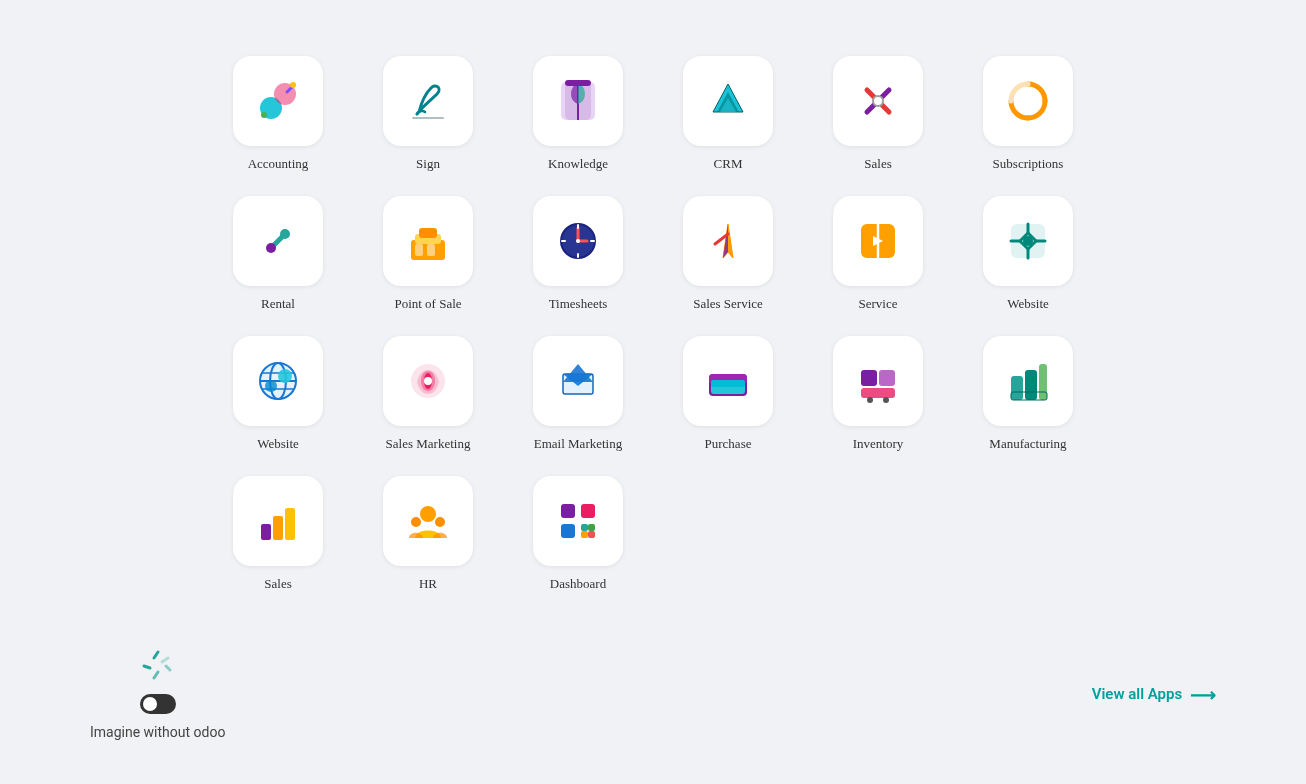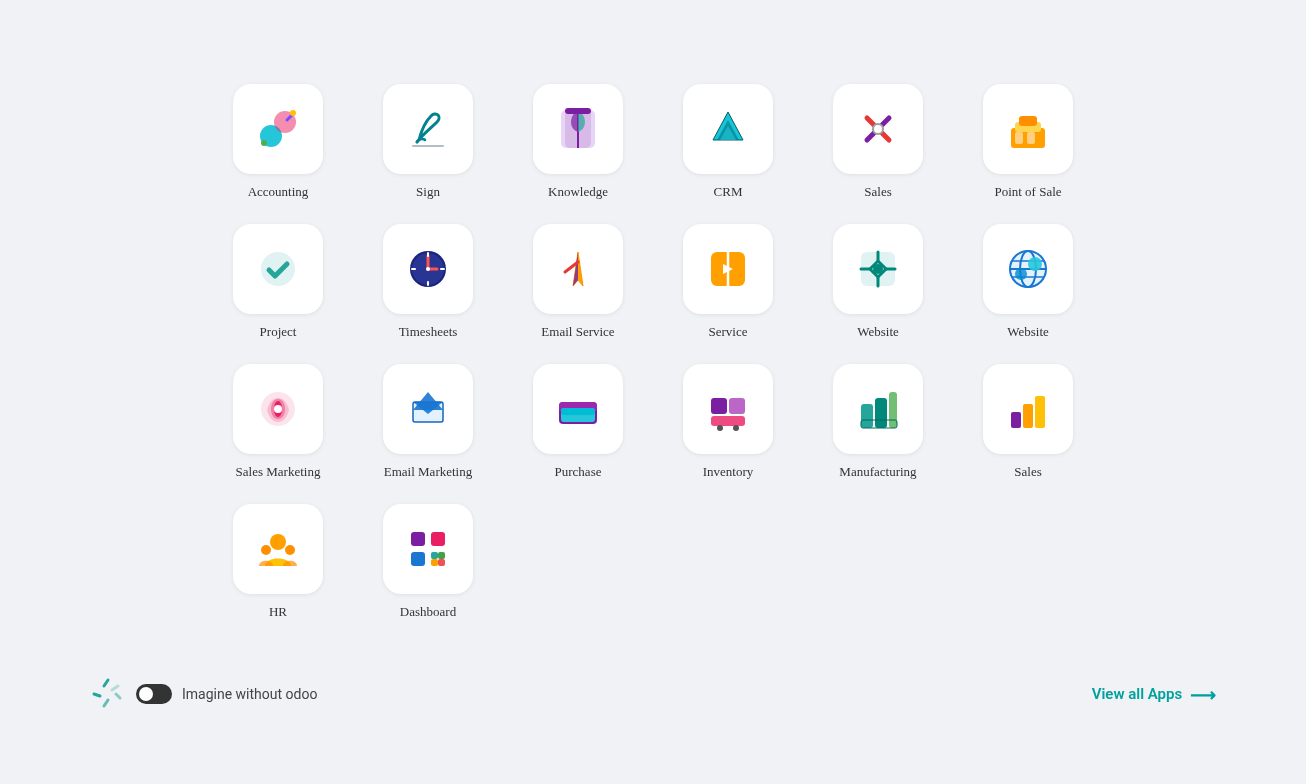--- a/index.html
+++ b/index.html
@@ -52,20 +52,21 @@
       display: flex;
       align-items: center;
       justify-content: space-between;
       padding: 18px 90px 18px 90px;
       margin-top: 8px;
     }
     .toggle-section {
       display: flex;
       align-items: center;
       gap: 10px;
+      flex-direction: column;
     }
     .spinner-icon {
       width: 36px;
       height: 36px;
     }
     .toggle-switch {
       width: 36px;
       height: 20px;
       background: #333;
       border-radius: 10px;
@@ -161,46 +162,59 @@
     <div class="app-icon-box">
       <svg viewBox="0 0 54 54" fill="none" xmlns="http://www.w3.org/2000/svg">
         <line x1="16" y1="16" x2="38" y2="38" stroke="#E53935" stroke-width="5" stroke-linecap="round"></line>
         <line x1="38" y1="16" x2="16" y2="38" stroke="#7B1FA2" stroke-width="5" stroke-linecap="round"></line>
         <circle cx="27" cy="27" r="5" fill="#fff" stroke="#9E9E9E" stroke-width="2"></circle>
       </svg>
     </div>
     <span class="app-label">Sales</span>
   </div>
 
-
+  <div class="app-item">
+    <div class="app-icon-box">
+      <svg viewBox="0 0 54 54" fill="none" xmlns="http://www.w3.org/2000/svg">
+        <path d="M27 10 A17 17 0 0 1 44 27" stroke="#FF9800" stroke-width="5" stroke-linecap="round" fill="none"></path>
+        <path d="M44 27 A17 17 0 0 1 27 44" stroke="#FF9800" stroke-width="5" stroke-linecap="round" fill="none"></path>
+        <path d="M27 44 A17 17 0 0 1 10 27" stroke="#FF9800" stroke-width="5" stroke-linecap="round" fill="none"></path>
+        <path d="M10 27 A17 17 0 0 1 27 10" stroke="#FFE0B2" stroke-width="5" stroke-linecap="round" fill="none"></path>
+        <circle cx="27" cy="27" r="5" fill="#fff"></circle>
+      </svg>
+    </div>
+    <span class="app-label">Subscriptions</span>
+  </div>
+
+  <div class="app-item">
+    <div class="app-icon-box">
+      <svg viewBox="0 0 54 54" fill="none" xmlns="http://www.w3.org/2000/svg">
+        <path d="M20 34 L34 20" stroke="#26A69A" stroke-width="5" stroke-linecap="round"></path>
+        <circle cx="20" cy="34" r="5" fill="#7B1FA2"></circle>
+        <circle cx="34" cy="20" r="5" fill="#26A69A"></circle>
+      </svg>
+    </div>
+    <span class="app-label">Rental</span>
+  </div>
 
   <div class="app-item">
     <div class="app-icon-box">
       <svg viewBox="0 0 54 54" fill="none" xmlns="http://www.w3.org/2000/svg">
         <rect x="10" y="26" width="34" height="20" rx="3" fill="#FFA000"></rect>
         <rect x="14" y="20" width="26" height="10" rx="3" fill="#FFD54F"></rect>
         <rect x="18" y="14" width="18" height="10" rx="3" fill="#FF8F00"></rect>
         <rect x="14" y="30" width="8" height="12" rx="2" fill="#fff" opacity="0.5"></rect>
         <rect x="26" y="30" width="8" height="12" rx="2" fill="#fff" opacity="0.5"></rect>
       </svg>
     </div>
     <span class="app-label">Point of Sale</span>
   </div>
 
 
 
-  <div class="app-item">
-    <div class="app-icon-box">
-      <svg viewBox="0 0 54 54" fill="none" xmlns="http://www.w3.org/2000/svg">
-        <rect x="10" y="10" width="34" height="34" rx="17" fill="#E0F2F1"></rect>
-        <path d="M18 28 L24 34 L36 22" stroke="#26A69A" stroke-width="5" stroke-linecap="round" stroke-linejoin="round" fill="none"></path>
-      </svg>
-    </div>
-    <span class="app-label">Project</span>
-  </div>
 
   <div class="app-item">
     <div class="app-icon-box">
       <svg viewBox="0 0 54 54" fill="none" xmlns="http://www.w3.org/2000/svg">
         <circle cx="27" cy="27" r="18" fill="#1A237E"></circle>
         <circle cx="27" cy="27" r="16" fill="#283593"></circle>
         <path d="M27 14 L27 27 L36 27" stroke="#FF5252" stroke-width="3" stroke-linecap="round" stroke-linejoin="round" fill="none"></path>
         <circle cx="27" cy="27" r="2" fill="#fff"></circle>
         <line x1="27" y1="11" x2="27" y2="14" stroke="#fff" stroke-width="2" stroke-linecap="round"></line>
         <line x1="27" y1="40" x2="27" y2="43" stroke="#fff" stroke-width="2" stroke-linecap="round"></line>
@@ -213,21 +227,21 @@
 
   <div class="app-item">
     <div class="app-icon-box">
       <svg viewBox="0 0 54 54" fill="none" xmlns="http://www.w3.org/2000/svg">
         <polygon points="27,10 22,44 27,38 32,44" fill="#FFA000"></polygon>
         <polygon points="27,10 22,44 27,38 32,44" fill="none" stroke="#FF8F00" stroke-width="1"></polygon>
         <polygon points="27,10 22,44 27,38" fill="#7B1FA2" opacity="0.8"></polygon>
         <line x1="14" y1="30" x2="27" y2="20" stroke="#E53935" stroke-width="3" stroke-linecap="round"></line>
       </svg>
     </div>
-    <span class="app-label">Email Service</span>
+    <span class="app-label">Sales Service</span>
   </div>
 
   <div class="app-item">
     <div class="app-icon-box">
       <svg viewBox="0 0 54 54" fill="none" xmlns="http://www.w3.org/2000/svg">
         <rect x="10" y="10" width="34" height="34" rx="6" fill="#FFA000"></rect>
         <polygon points="22,22 22,32 32,27" fill="#fff"></polygon>
         <line x1="27" y1="10" x2="27" y2="44" stroke="#fff" stroke-width="2.5"></line>
       </svg>
     </div>

